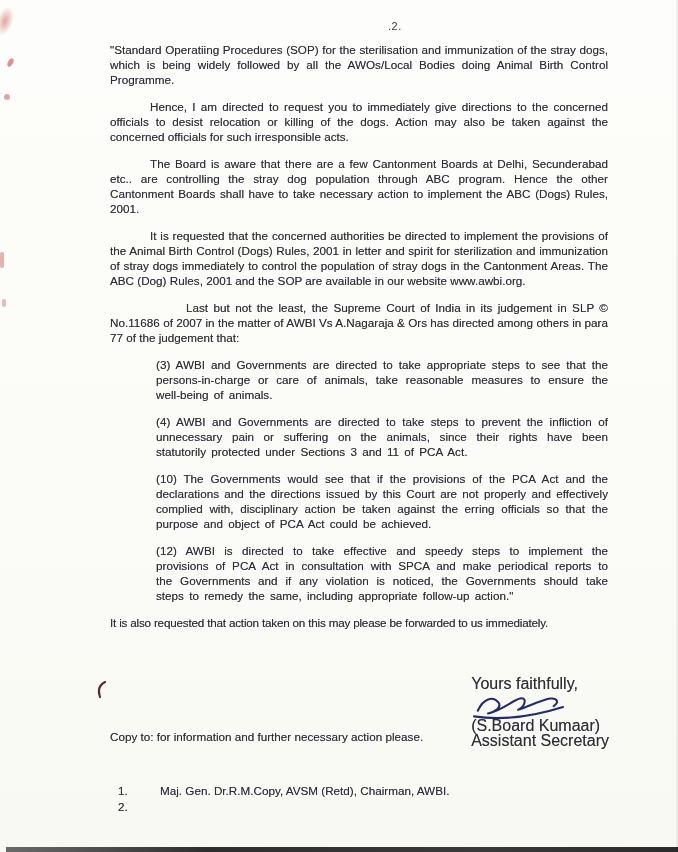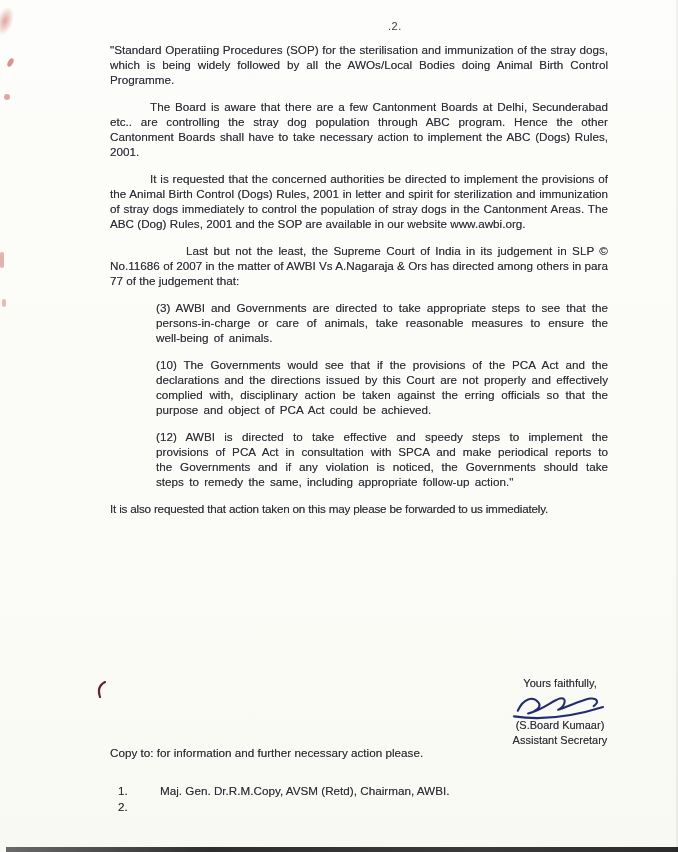--- a/index.html
+++ b/index.html
@@ -27,27 +27,27 @@
   .indent-lg { text-indent:76px; }
   .quote {
     margin-left:46px; margin-bottom:12px;
     word-spacing:2px;
   }
   .link { }
   .request { text-align:left; white-space:nowrap; letter-spacing:-.2px; margin-top:8px; }
 
   .closing {
     position:absolute; top:676px; right:69px;
-    font-size:11px; line-height:15px; text-align:center;
+    font-size:16px; line-height:15px; text-align:left;
     text-shadow:0 0 .3px rgba(45,45,58,.55);
   }
   .signature-wrap { margin:1px 2px 0 0; height:26px; }
 
   .copy-line {
-    position:absolute; top:746px; left:110px;
+    position:absolute; top:730px; left:110px;
     font-size:11.7px; text-shadow:0 0 .3px rgba(45,45,58,.55);
   }
 
   .recipients {
     position:absolute; top:783px; left:118px;
     font-size:11.7px; line-height:16px;
     text-shadow:0 0 .3px rgba(45,45,58,.55);
   }
   .recipient { display:flex; }
   .recipient .num { width:42px; flex:0 0 42px; }
@@ -73,29 +73,31 @@
 <body>
 
 <div class="page">
 
   <div class="page-number">.2.</div>
 
   <div class="content">
 
     <p class="para">"Standard Operatiing Procedures (SOP) for the sterilisation and immunization of the stray dogs, which is being widely followed by all the AWOs/Local Bodies doing Animal Birth Control Programme.</p>
 
+    <p class="para indent">Hence, I am directed to request you to immediately give directions to the concerned officials to desist relocation or killing of the dogs. Action may also be taken against the concerned officials for such irresponsible acts.</p>
 
     <p class="para indent">The Board is aware that there are a few Cantonment Boards at Delhi, Secunderabad etc.. are controlling the stray dog population through ABC program. Hence the other Cantonment Boards shall have to take necessary action to implement the ABC (Dogs) Rules, 2001.</p>
 
     <p class="para indent"><span>It is requested that the concerned authorities be directed to implement the provisions of the Animal Birth Control (Dogs) Rules, 2001 in letter and spirit for sterilization and immunization of stray dogs immediately to control the population of stray dogs in the Cantonment Areas. The ABC (Dog) Rules, 2001 and the SOP are available in our website </span><span class="link">www.awbi.org</span><span>.</span></p>
 
     <p class="para indent-lg">Last but not the least, the Supreme Court of India in its judgement in SLP © No.11686 of 2007 in the matter of AWBI Vs A.Nagaraja &amp; Ors has directed among others in para 77 of the judgement that:</p>
 
     <p class="quote">(3) AWBI and Governments are directed to take appropriate steps to see that the persons-in-charge or care of animals, take reasonable measures to ensure the well-being of animals.</p>
 
+    <p class="quote">(4) AWBI and Governments are directed to take steps to prevent the infliction of unnecessary pain or suffering on the animals, since their rights have been statutorily protected under Sections 3 and 11 of PCA Act.</p>
 
     <p class="quote">(10) The Governments would see that if the provisions of the PCA Act and the declarations and the directions issued by this Court are not properly and effectively complied with, disciplinary action be taken against the erring officials so that the purpose and object of PCA Act could be achieved.</p>
 
     <p class="quote">(12) AWBI is directed to take effective and speedy steps to implement the provisions of PCA Act in consultation with SPCA and make periodical reports to the Governments and if any violation is noticed, the Governments should take steps to remedy the same, including appropriate follow-up action."</p>
 
     <p class="request">It is also requested that action taken on this may please be forwarded to us immediately.</p>
 
   </div>
 
   <div class="closing">

